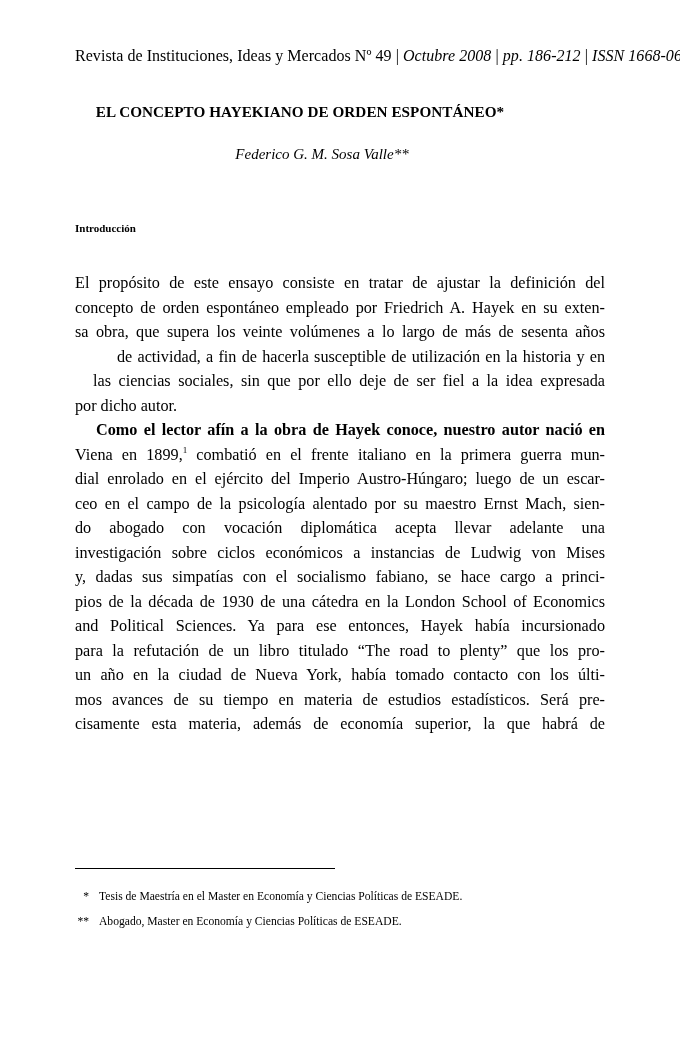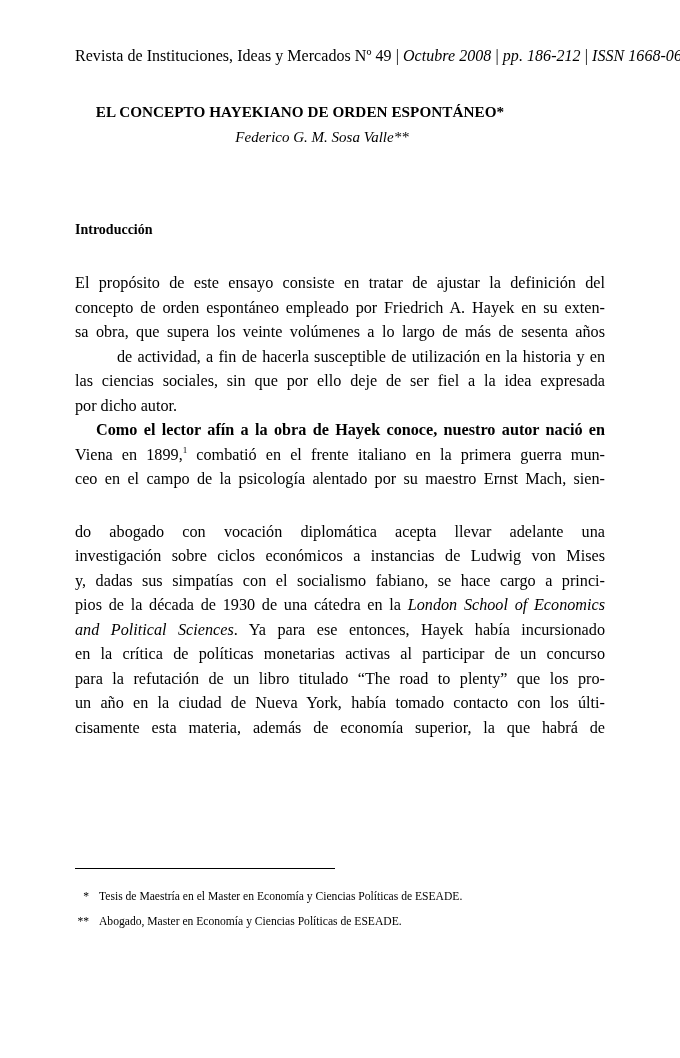--- a/index.html
+++ b/index.html
@@ -1,27 +1,27 @@
 <!DOCTYPE html>
 <html><head>
 <meta charset="utf-8">
 <style>
   html, body { margin: 0; padding: 0; background: #ffffff; }
   body { width: 680px; height: 1058px; position: relative; overflow: hidden; color: #000; font-family: "Liberation Serif", "DejaVu Serif", serif; }
   .page { position: absolute; left: 0; top: 0; width: 680px; height: 1058px; }
   .running-head { position: absolute; left: 75px; top: 47px; width: 530px; font-size: 16px; white-space: nowrap; letter-spacing: 0.05px; }
   .running-head .it { font-style: italic; }
   .title { position: absolute; left: 0; width: 600px; top: 103px; text-align: center; font-weight: bold; font-size: 15.2px; letter-spacing: 0.05px; }
-  .author { position: absolute; left: 0; width: 612px; top: 129px; text-align: center; padding-left: 32px; box-sizing: border-box; font-style: italic; font-size: 15px; }
-  .section-heading { position: absolute; left: 75px; top: 222px; font-weight: bold; font-size: 14px; }
+  .author { position: absolute; left: 0; width: 612px; top: 146px; text-align: center; padding-left: 32px; box-sizing: border-box; font-style: italic; font-size: 15px; }
+  .section-heading { position: absolute; left: 75px; top: 222px; font-weight: bold; font-size: 11px; }
   .body-text { position: absolute; left: 75px; top: 271px; width: 530px; font-size: 16.2px; line-height: 24.5px; }
   .line { display: block; white-space: nowrap; text-align-last: justify; text-align: justify; height: 24.5px; }
   .line.last { text-align-last: left; }
   .line.indent { padding-left: 21px; }
-  .it { font-style: italic; }
+  .it { }
   sup { font-size: 9px; vertical-align: 7px; line-height: 0; }
   .rule { position: absolute; left: 75px; top: 868px; width: 260px; height: 1px; background: #000; }
   .footnotes { position: absolute; left: 75px; top: 884px; width: 530px; font-size: 11.6px; line-height: 25px; }
   .fn { display: flex; white-space: nowrap; height: 25px; }
   .fn-mark { width: 24px; text-align: right; padding-right: 10px; box-sizing: border-box; flex: none; }
 </style>
 </head>
 <body>
 
 <div class="page">
@@ -34,35 +34,36 @@
   <div class="author">Federico G. M. Sosa Valle**</div>
 
   <div class="section-heading">Introducción</div>
 
   <div class="body-text">
     <div>
       <span class="line" style="white-space: normal; text-align: justify; text-align-last: justify;">El propósito de este ensayo consiste en tratar de ajustar la definición del</span>
       <span class="line" style="white-space: normal; text-align: justify; text-align-last: justify;">concepto de orden espontáneo empleado por Friedrich A. Hayek en su exten-</span>
       <span class="line" style="white-space: normal; text-align: justify; text-align-last: justify;">sa obra, que supera los veinte volúmenes a lo largo de más de sesenta años</span>
       <span class="line" style="white-space: normal; text-align: justify; text-align-last: justify; margin-left: 42px;">de actividad, a fin de hacerla susceptible de utilización en la historia y en</span>
-      <span class="line" style="white-space: normal; text-align: justify; text-align-last: justify;">las ciencias sociales, sin que por ello deje de ser fiel a la idea expresada</span>
+      <span class="line" style="white-space: normal; text-align: justify; text-align-last: justify; margin-left: 18px;">las ciencias sociales, sin que por ello deje de ser fiel a la idea expresada</span>
       <span class="line last">por dicho autor.</span>
     </div>
     <div>
       <span class="line indent" style="white-space: normal; text-align: justify; text-align-last: justify; font-weight: bold;">Como el lector afín a la obra de Hayek conoce, nuestro autor nació en</span>
       <span class="line" style="white-space: normal; text-align: justify; text-align-last: justify;"><span>Viena en 1899,</span><sup>1</sup><span> combatió en el frente italiano en la primera guerra mun-</span></span>
+      <span class="line" style="white-space: normal; text-align: justify; text-align-last: justify;">dial enrolado en el ejército del Imperio Austro-Húngaro; luego de un escar-</span>
       <span class="line" style="white-space: normal; text-align: justify; text-align-last: justify;">ceo en el campo de la psicología alentado por su maestro Ernst Mach, sien-</span>
-      <span class="line" style="white-space: normal; text-align: justify; text-align-last: justify; margin-top: 28px;">do abogado con vocación diplomática acepta llevar adelante una</span>
+      <span class="line" style="white-space: normal; text-align: justify; text-align-last: justify;">do abogado con vocación diplomática acepta llevar adelante una</span>
       <span class="line" style="white-space: normal; text-align: justify; text-align-last: justify;">investigación sobre ciclos económicos a instancias de Ludwig von Mises</span>
       <span class="line" style="white-space: normal; text-align: justify; text-align-last: justify;">y, dadas sus simpatías con el socialismo fabiano, se hace cargo a princi-</span>
       <span class="line" style="white-space: normal; text-align: justify; text-align-last: justify;"><span>pios de la década de 1930 de una cátedra en la </span><span class="it">London School of Economics</span></span>
       <span class="line" style="white-space: normal; text-align: justify; text-align-last: justify;"><span class="it">and Political Sciences</span><span>. Ya para ese entonces, Hayek había incursionado</span></span>
-      <span class="line" style="white-space: normal; text-align: justify; text-align-last: justify;">en la crítica de políticas monetarias activas al participar de un concurso</span>
       <span class="line" style="white-space: normal; text-align: justify; text-align-last: justify;">para la refutación de un libro titulado “The road to plenty” que los pro-</span>
       <span class="line" style="white-space: normal; text-align: justify; text-align-last: justify;">un año en la ciudad de Nueva York, había tomado contacto con los últi-</span>
+      <span class="line" style="white-space: normal; text-align: justify; text-align-last: justify;">mos avances de su tiempo en materia de estudios estadísticos. Será pre-</span>
       <span class="line" style="white-space: normal; text-align: justify; text-align-last: justify;">cisamente esta materia, además de economía superior, la que habrá de</span>
     </div>
   </div>
 
   <div class="rule"></div>
 
   <div class="footnotes">
     <div class="fn">
       <span class="fn-mark">*</span>
       <span>Tesis de Maestría en el Master en Economía y Ciencias Políticas de ESEADE.</span>

